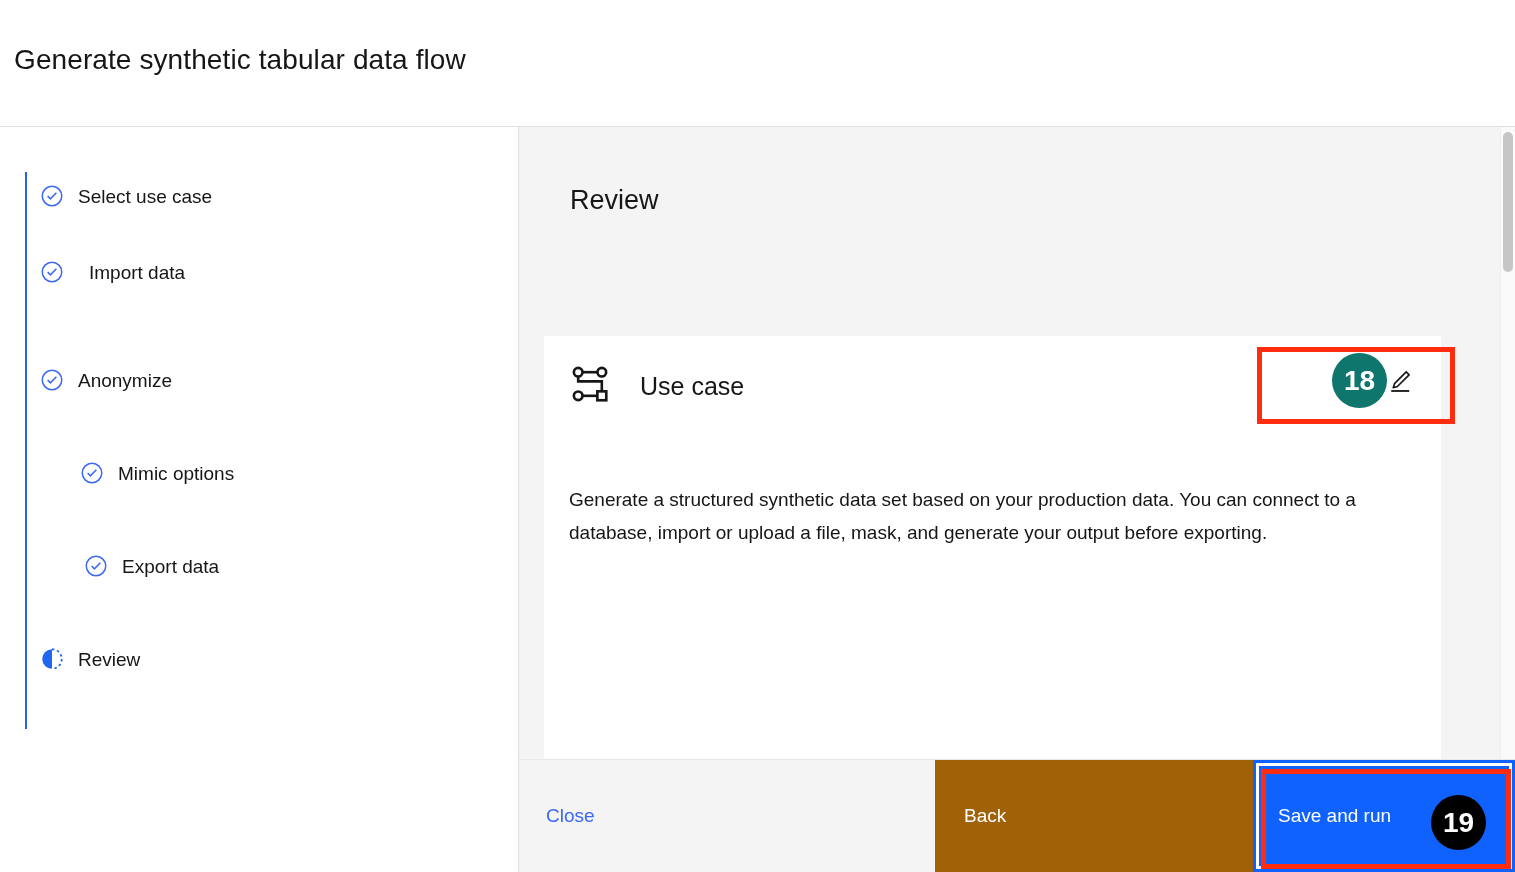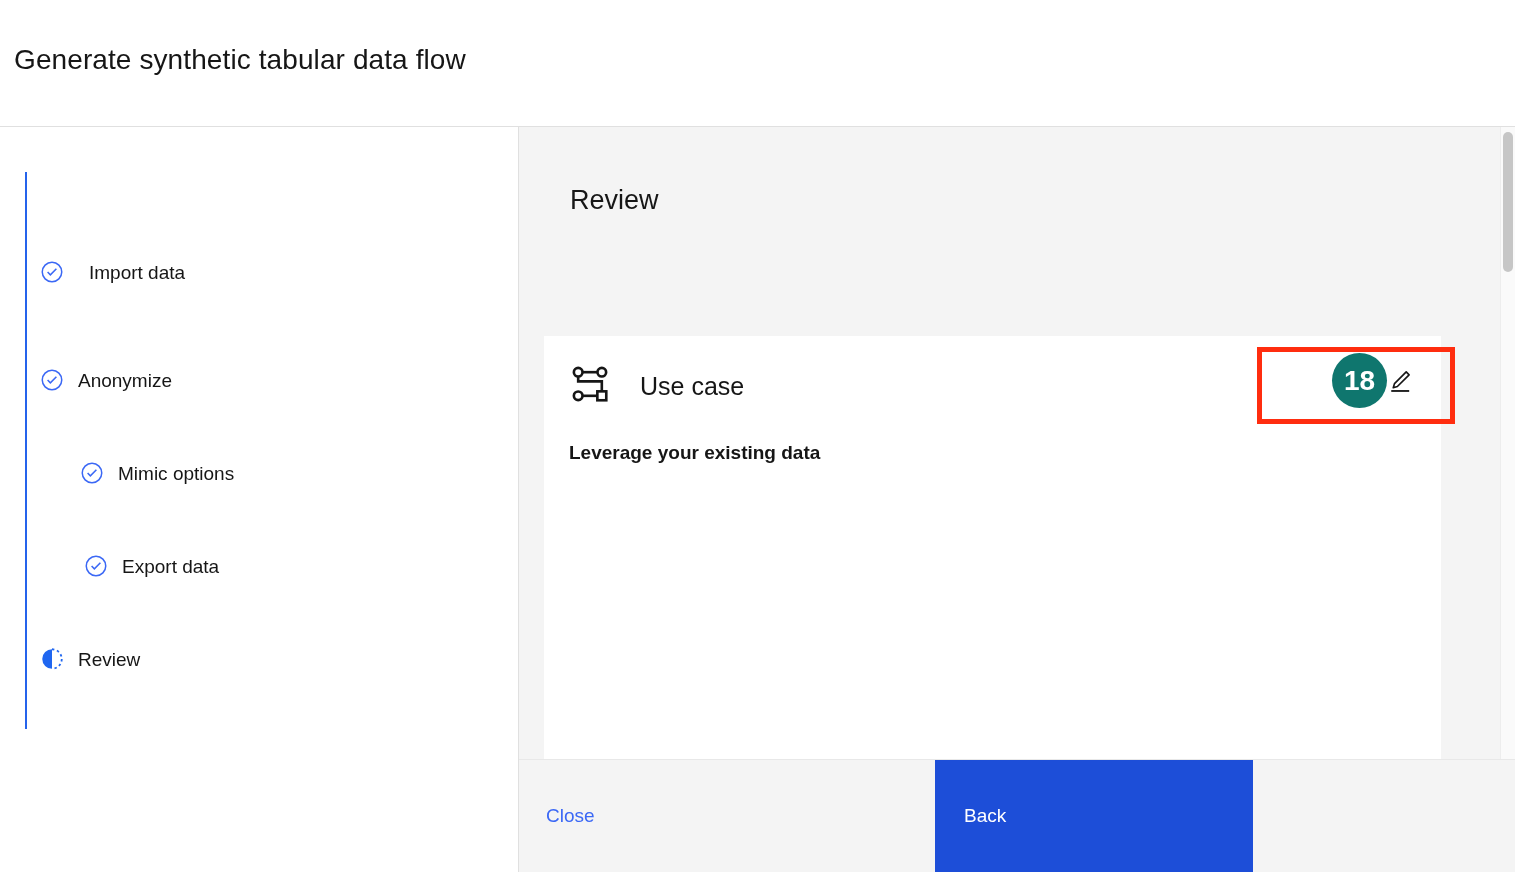--- a/index.html
+++ b/index.html
@@ -259,21 +259,21 @@
     font-family: "Liberation Sans", sans-serif;
     font-size: 19px;
     color: #3b68f5;
     cursor: pointer;
   }
   #back-btn {
     position: absolute;
     left: 416px; top: 0;
     width: 318px;
     height: 112px;
-    background: #1d4ed8;
+    background: #a16207;
     border: none;
     padding: 0 0 0 29px;
     text-align: left;
     font-family: "Liberation Sans", sans-serif;
     font-size: 19px;
     color: #ffffff;
     cursor: pointer;
   }
   #saverun-wrap {
     position: absolute;
@@ -331,20 +331,29 @@
 
 <div id="app-header">
   <div id="app-title">Generate synthetic tabular data flow</div>
 </div>
 
 <div id="body-wrap">
 
   <div id="sidebar">
     <div id="progress-rail"></div>
 
+    <div class="step" style="top:54px;">
+      <span class="step-icon">
+        <svg width="24" height="24" viewBox="0 0 32 32" aria-hidden="true">
+          <circle cx="16" cy="16" r="13" fill="none" stroke="#3b68f5" stroke-width="2"></circle>
+          <path d="M13.8 21.2 L9.4 16.8 L10.9 15.3 L13.8 18.2 L21.1 10.9 L22.6 12.4 Z" fill="#3b68f5"></path>
+        </svg>
+      </span>
+      <span class="step-label">Select use case</span>
+    </div>
 
     <div class="step" style="top:130px;gap:11px;">
       <span class="step-icon">
         <svg width="24" height="24" viewBox="0 0 32 32" aria-hidden="true">
           <circle cx="16" cy="16" r="13" fill="none" stroke="#3b68f5" stroke-width="2"></circle>
           <path d="M13.8 21.2 L9.4 16.8 L10.9 15.3 L13.8 18.2 L21.1 10.9 L22.6 12.4 Z" fill="#3b68f5"></path>
         </svg>
       </span>
       <span class="step-label">Import data</span>
     </div>
@@ -419,28 +428,33 @@
                 <path d="M23.1 5.6 L26.4 8.9 L13.0 22.3 L8.3 23.7 L9.7 19.0 Z" fill="none" stroke="#161616" stroke-width="1.9" stroke-linejoin="round"></path>
                 <line x1="6" y1="27.4" x2="26.5" y2="27.4" stroke="#161616" stroke-width="2.1"></line>
               </svg>
             </span>
           </button>
 
           <div id="anno-18-box"></div>
           <div id="anno-18-badge">18</div>
         </div>
 
-        <div id="card-subtitle">Leverage your existing data</div>
+        <div id="card-body-text">Generate a structured synthetic data set based on your production data. You can connect to a database, import or upload a file, mask, and generate your output before exporting.</div>
       </div>
 
       <div id="scroll-track">
         <div id="scroll-thumb"></div>
       </div>
     </div>
 
     <div id="footer-bar">
       <button id="close-btn">Close</button>
       <button id="back-btn">Back</button>
 
+      <div id="saverun-wrap">
+        <button id="saverun-btn">Save and run</button>
+        <div id="anno-19-box"></div>
+        <div id="anno-19-badge">19</div>
+      </div>
     </div>
 
   </div>
 </div>
 
 </body></html>

